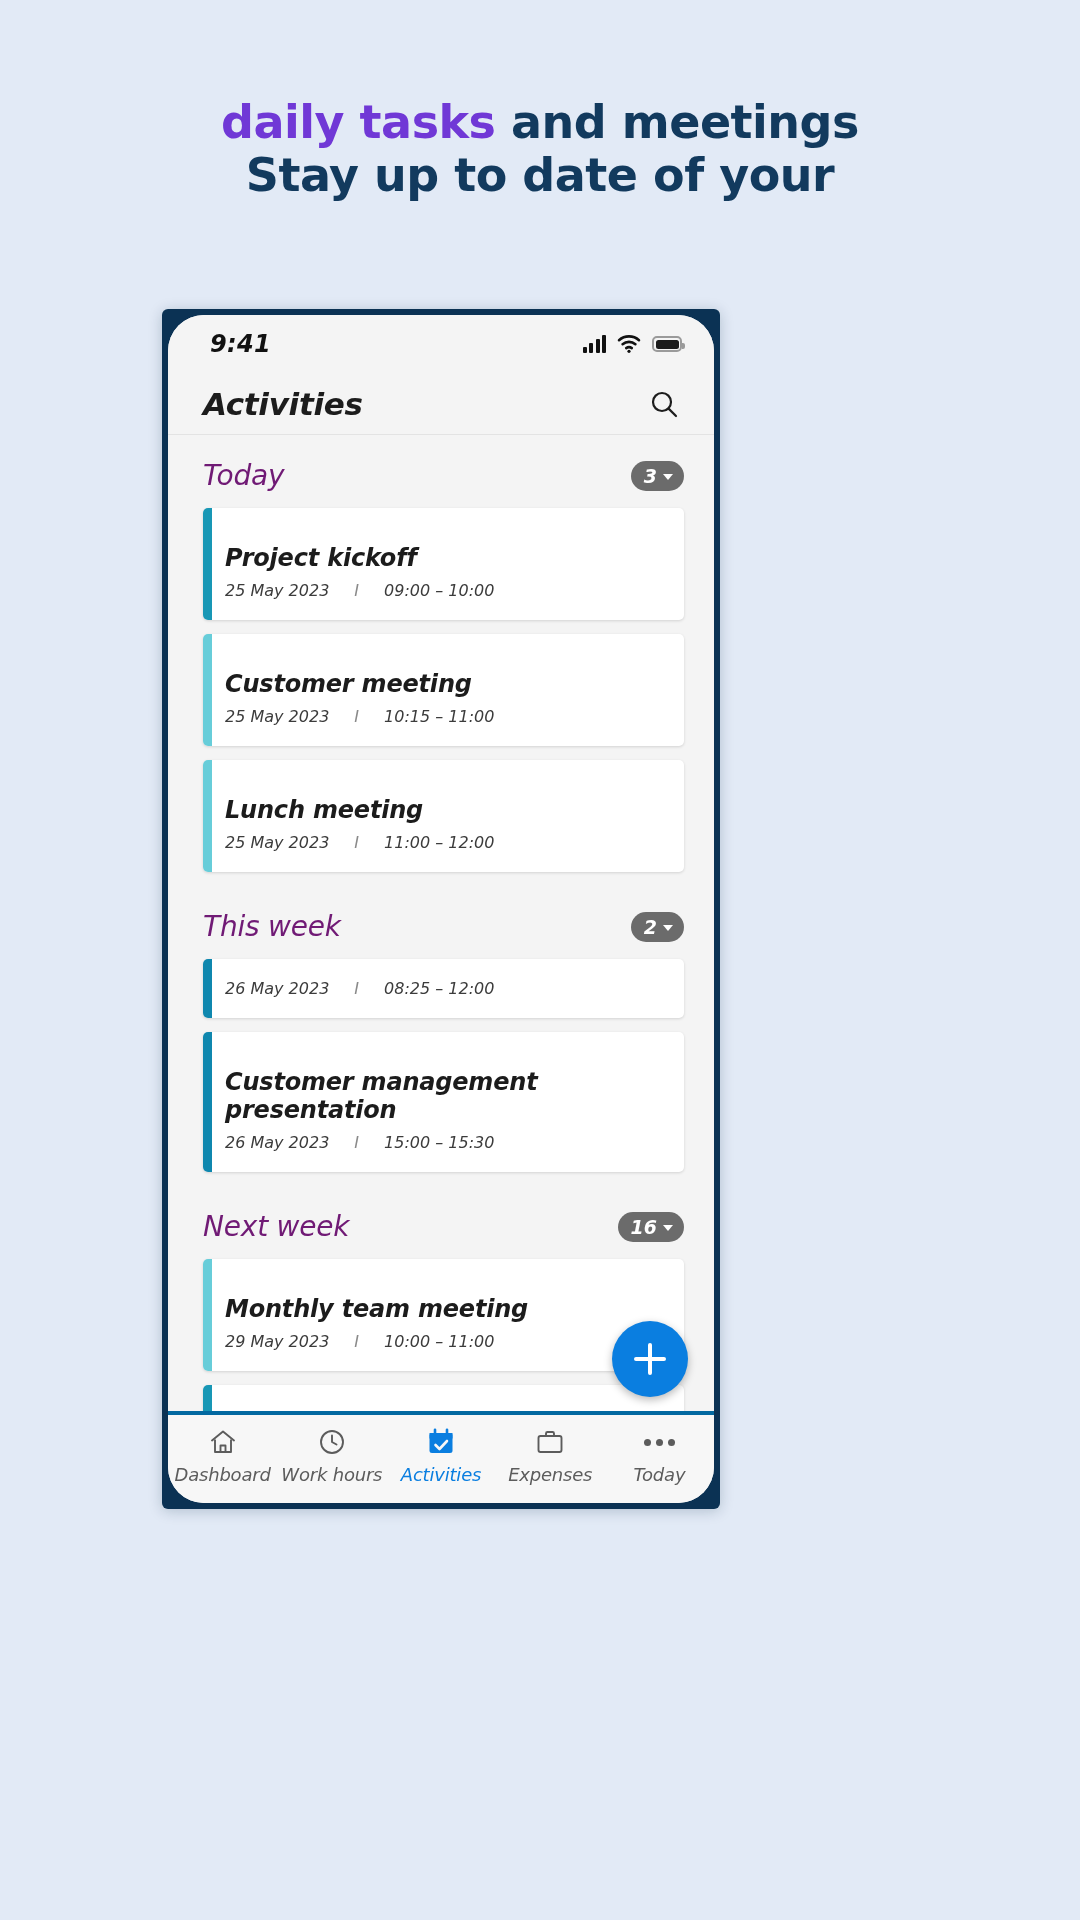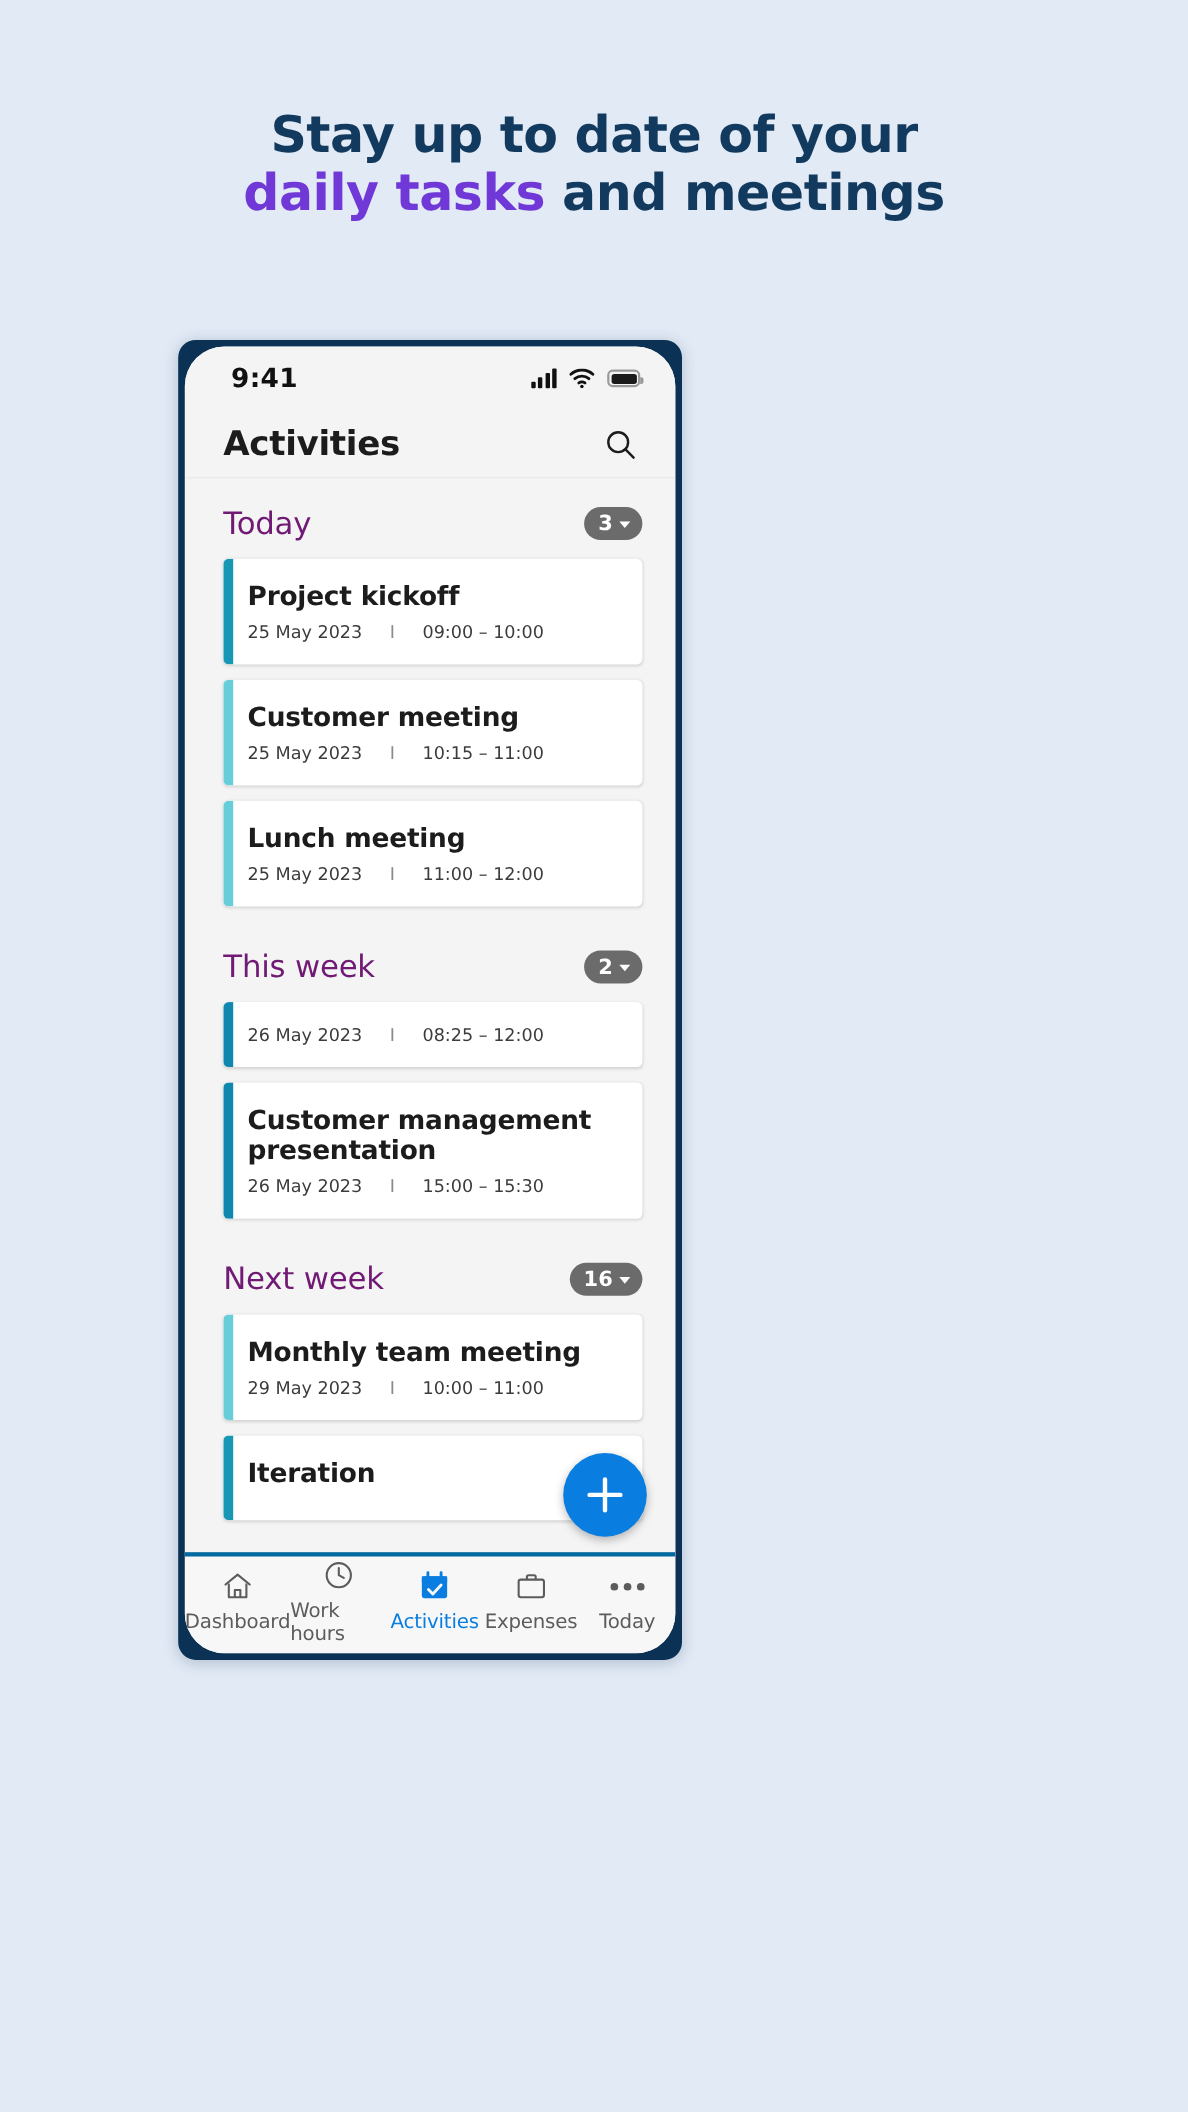--- a/index.html
+++ b/index.html
@@ -21,25 +21,26 @@
     line-height: 53px;
     letter-spacing: -0.5px;
     color: #123a5e;
   }
   .headline .accent { color: #7038d6; }
 
   
   .phone {
     position: absolute;
     left: 162px; top: 309px;
-    width: 458px; height: 1200px;
+    width: 558px; height: 1200px;
     background: #0b3254;
-    border-radius: 16px;
+    border-radius: 6px;
     padding: 6px;
     box-shadow: 0 2px 14px rgba(10,40,70,0.22);
+    font-style: italic;
   }
   .screen {
     position: relative;
     width: 100%; height: 100%;
     background: #f4f4f4;
     border-radius: 36px;
     overflow: hidden;
     display: flex;
     flex-direction: column;
   }
@@ -133,21 +134,21 @@
   }
   .card::before {
     content: "";
     position: absolute; left: 0; top: 0; bottom: 0;
     width: 9px;
     background: var(--accent, #19a0bd);
   }
   .card-title {
     font-size: 24px; font-weight: bold; color: #1c1c1c;
     font-family: "DejaVu Sans", sans-serif;
-    margin-bottom: 9px; letter-spacing: -0.2px;
+    margin-bottom: 9px; letter-spacing: -0.2px; margin-top: 16px;
   }
   .card-meta {
     font-size: 16px; color: #3c3c3c;
     font-family: "DejaVu Sans", sans-serif;
     display: flex; align-items: center; gap: 25px;
   }
   .card-meta .sep { color: #8a8a8a; }
 
   
   .fab {
@@ -189,22 +190,22 @@
   .navicon { height: 30px; display: flex; align-items: center; justify-content: center; }
   .dots { display: flex; gap: 5px; align-items: center; height: 30px; }
   .dots i { width: 7px; height: 7px; border-radius: 50%; background: #5c5c5c; display: block; }
 </style>
 </head>
 <body>
 
 <div class="page">
 
   <div class="headline">
+    <div><span class="accent">daily tasks</span><span> and meetings</span></div>
     <div>Stay up to date of your</div>
-    <div><span class="accent">daily tasks</span><span> and meetings</span></div>
   </div>
 
   <div class="phone">
     <div class="screen">
 
       <div class="statusbar">
         <div class="status-time">9:41</div>
         <div class="status-icons">
           <span class="sig">
               <i></i>

